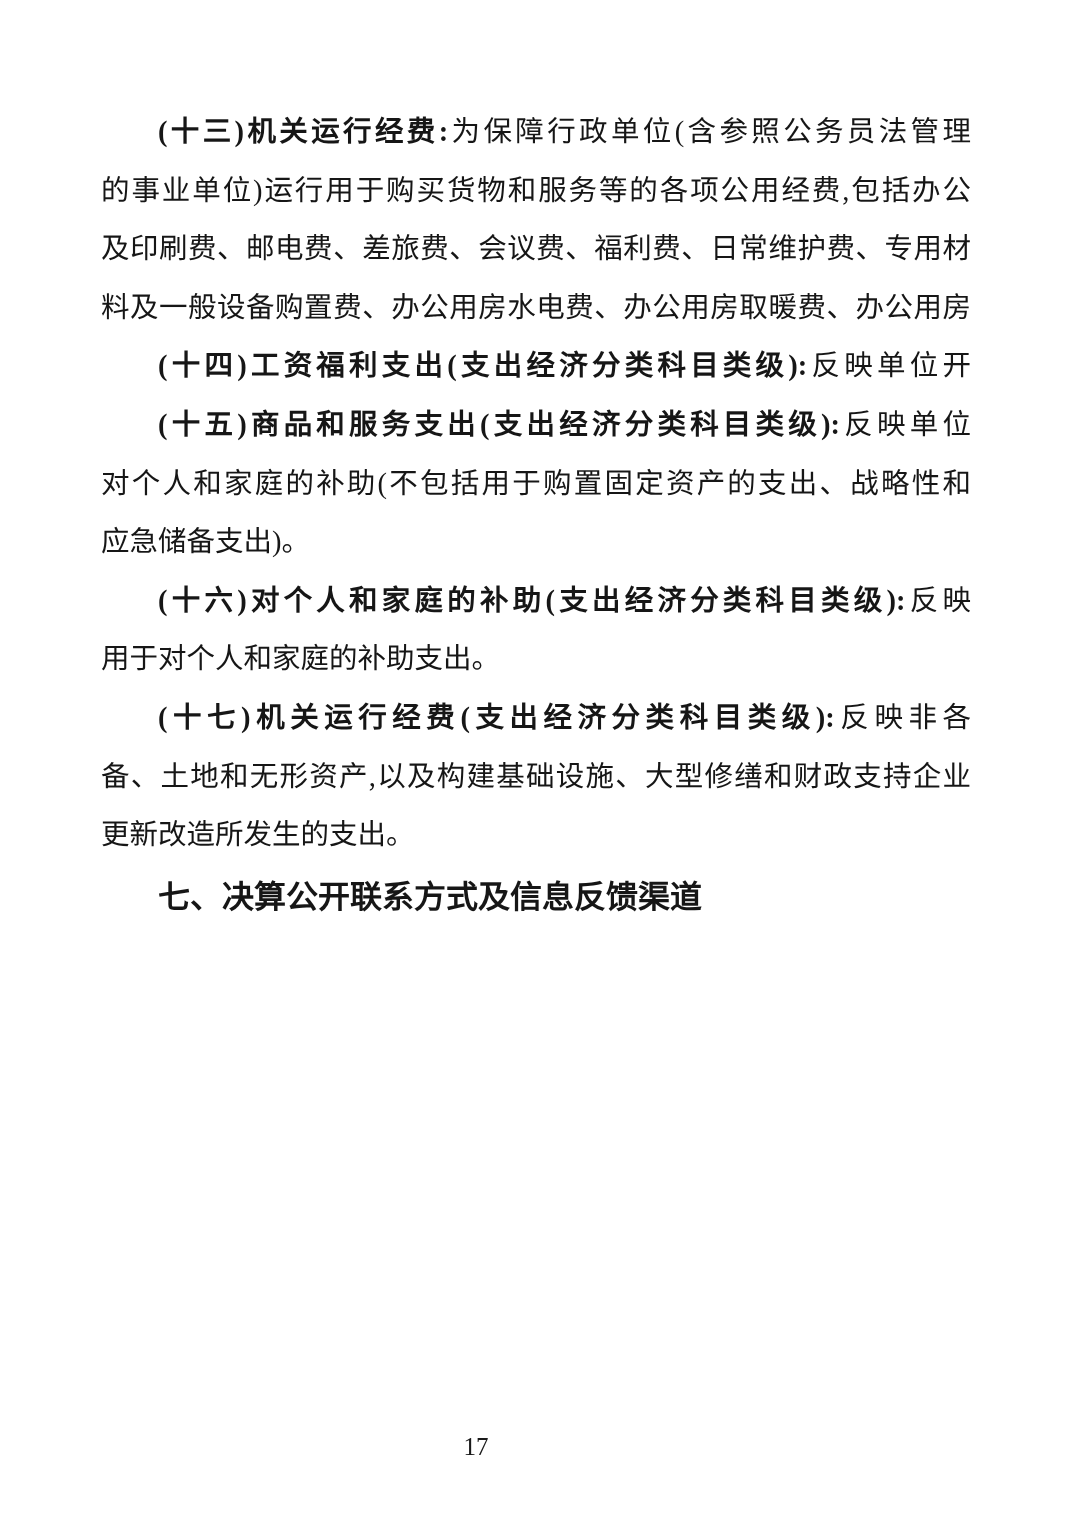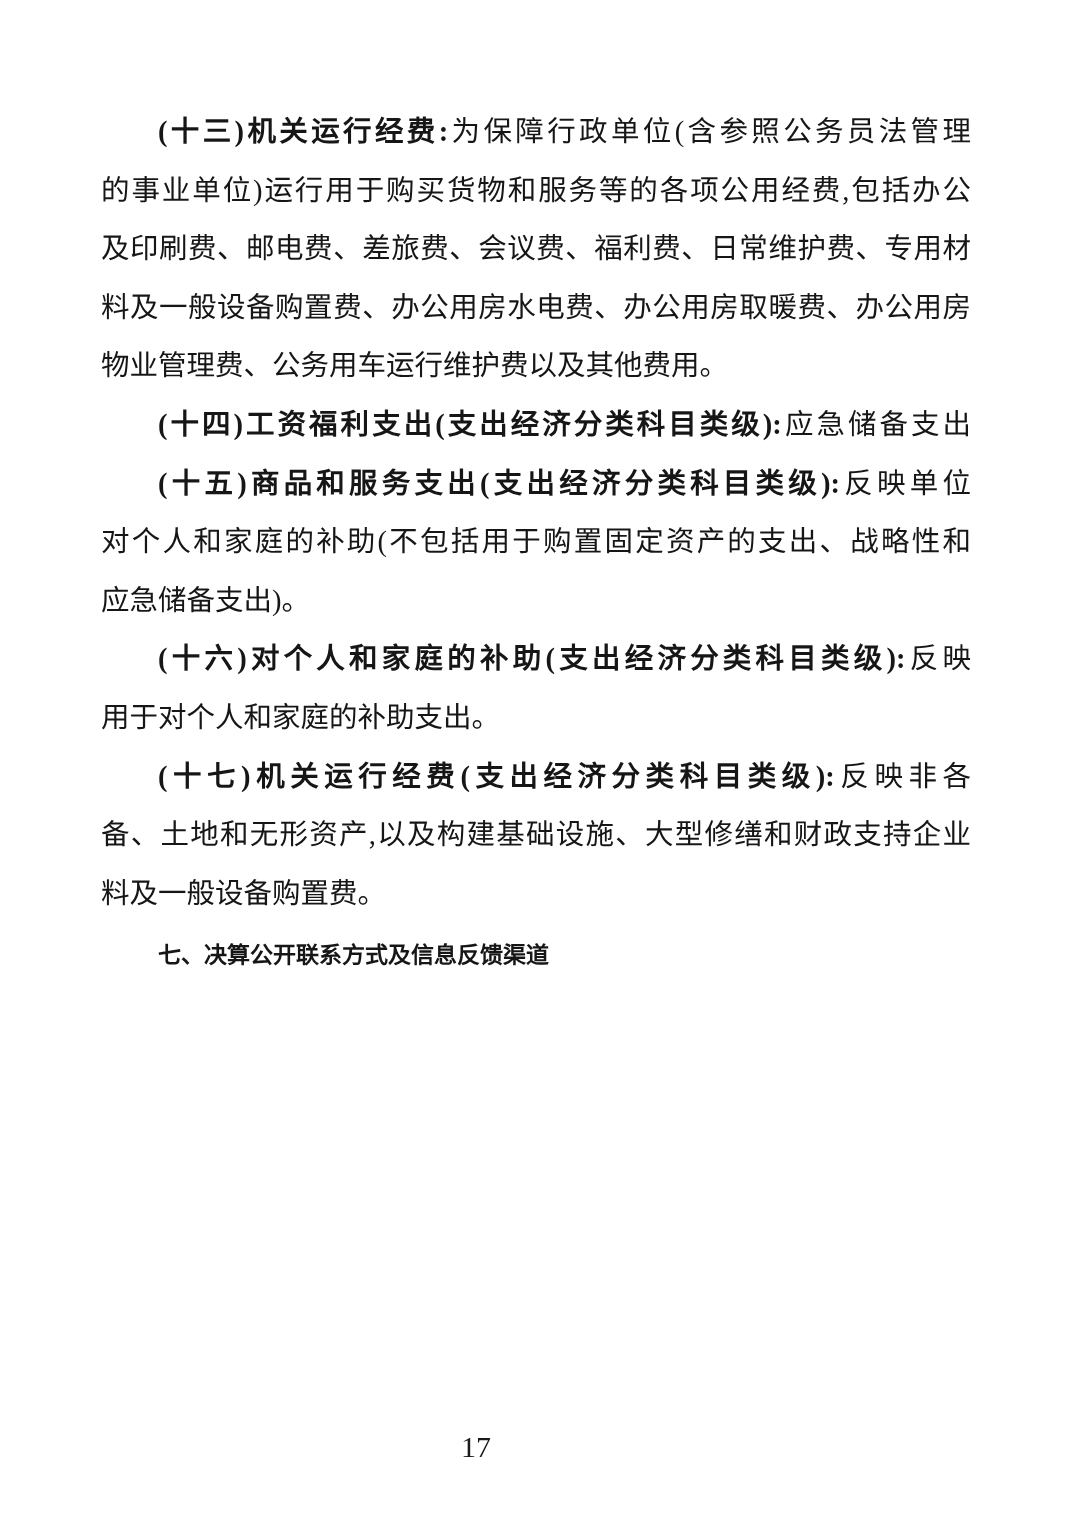--- a/index.html
+++ b/index.html
@@ -32,49 +32,48 @@
   }
   .line.indent { text-indent: 57px; }
   .seg-bold { font-weight: 700; margin-top: 40px; }
   .seg-latin {
     font-family: "Liberation Serif", serif;
     letter-spacing: 0.5px;
   }
   .heading-line {
     font-family: "Liberation Sans", sans-serif;
     font-weight: 700;
-    font-size: 23px;
+    font-size: 32px;
     margin-top: 3px;
   }
   .contact-line { margin-top: 7px; }
   #page-number {
     position: absolute;
     top: 1431px;
     left: 0;
     width: 952px;
     text-align: center;
-    font-size: 30px;
+    font-size: 25px;
     line-height: 31px;
     color: #1a1a1a;
   }
 </style>
 </head>
 <body>
 
 <div id="doc-body">
     <div class="line indent"><span class="seg-bold">(十三)机关运行经费:</span><span>为保障行政单位(含参照公务员法管理</span></div>
     <div class="line"><span>的事业单位)运行用于购买货物和服务等的各项公用经费,包括办公</span></div>
     <div class="line"><span>及印刷费、邮电费、差旅费、会议费、福利费、日常维护费、专用材</span></div>
     <div class="line"><span>料及一般设备购置费、办公用房水电费、办公用房取暖费、办公用房</span></div>
-    <div class="line last"><span>物业管理费、公务用车运行维护费以及其他费用。</span></div>
-    <div class="line indent"><span class="seg-bold">(十四)工资福利支出(支出经济分类科目类级):</span><span>应急储备支出</span></div>
+    <div class="line indent"><span class="seg-bold">(十四)工资福利支出(支出经济分类科目类级):</span><span>反映单位开</span></div>
     <div class="line indent"><span class="seg-bold">(十五)商品和服务支出(支出经济分类科目类级):</span><span>反映单位</span></div>
     <div class="line"><span>对个人和家庭的补助(不包括用于购置固定资产的支出、战略性和</span></div>
     <div class="line last"><span>应急储备支出)。</span></div>
     <div class="line indent"><span class="seg-bold">(十六)对个人和家庭的补助(支出经济分类科目类级):</span><span>反映</span></div>
     <div class="line last"><span>用于对个人和家庭的补助支出。</span></div>
     <div class="line indent"><span class="seg-bold">(十七)机关运行经费(支出经济分类科目类级):</span><span>反映非各</span></div>
     <div class="line"><span>备、土地和无形资产,以及构建基础设施、大型修缮和财政支持企业</span></div>
-    <div class="line last"><span>料及一般设备购置费。</span></div>
+    <div class="line last"><span>更新改造所发生的支出。</span></div>
     <div class="line indent last heading-line"><span class="seg-bold">七、决算公开联系方式及信息反馈渠道</span></div>
   </div>
 
 <div id="page-number">17</div>
 
 </body></html>

